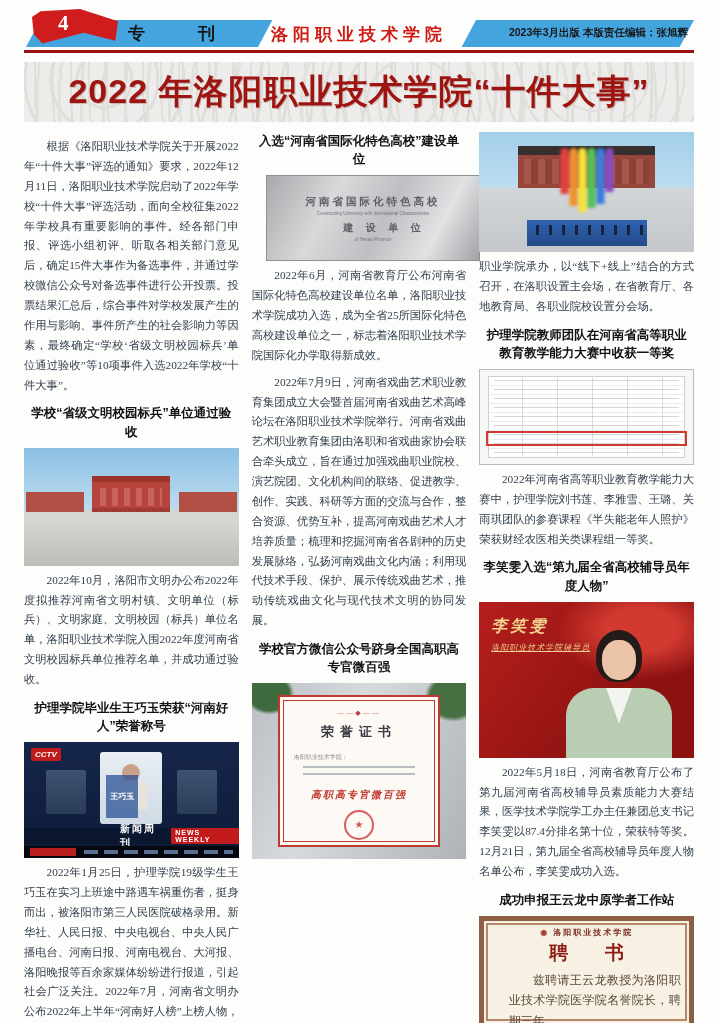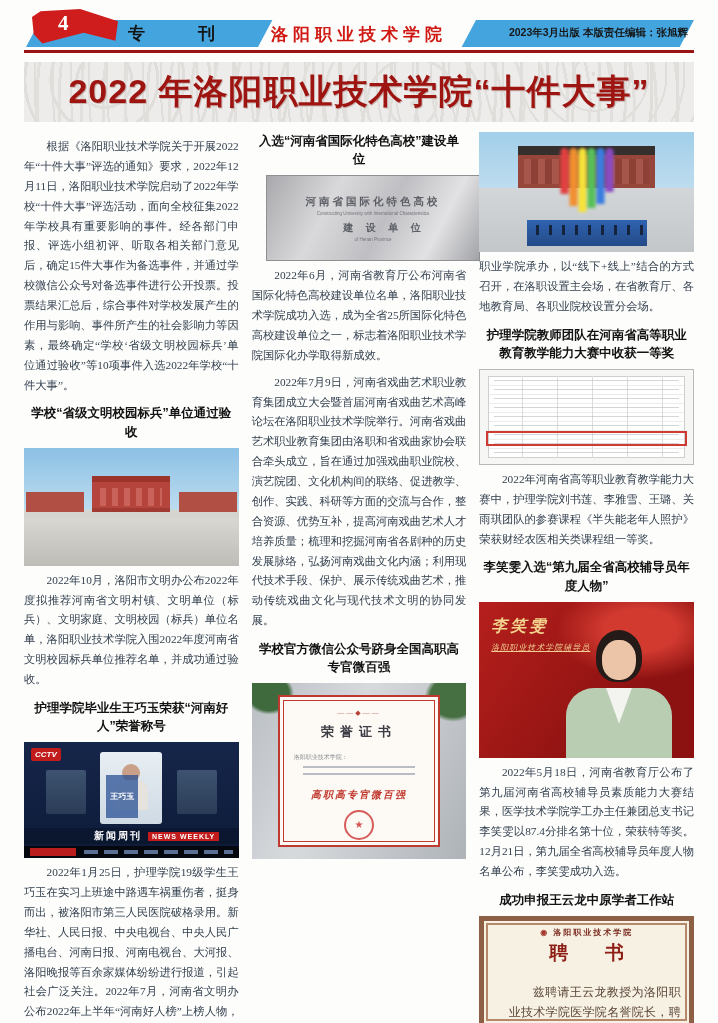--- a/index.html
+++ b/index.html
@@ -98,21 +98,21 @@
   .cctv .card .head { position:absolute; left:50%; top:12px; transform:translateX(-50%);
     width:18px; height:18px; border-radius:50%; background:#caa188; }
   .cctv .card .bodyshape { position:absolute; left:50%; top:28px; transform:translateX(-50%);
     width:34px; height:30px; border-radius:10px 10px 0 0; background:#e6e2de; }
   .cctv .card .tag { position:absolute; left:6px; bottom:6px; color:#fff;
     font:bold 8px "Liberation Sans",sans-serif; background:rgba(40,80,150,.75); padding:16px 4px; }
   .cctv .side { position:absolute; top:28px; width:40px; height:44px;
     background:linear-gradient(#3d536f,#2b3c57); border-radius:2px; }
   .cctv .side.l { left:22px; } .cctv .side.r { right:22px; }
   .cctv .strip { position:absolute; left:0; right:0; bottom:14px; height:16px;
-    background:rgba(10,22,46,.85); display:flex; align-items:center; gap:6px; padding-left:70px; }
+    background:rgba(10,22,46,.85); display:flex; align-items:center; gap:6px; padding-left:96px; }
   .cctv .strip .t1 { color:#fff; font:bold 10px "Liberation Sans",sans-serif; letter-spacing:2px;}
   .cctv .strip .t2 { color:#fff; font:bold 7px "Liberation Sans",sans-serif;
     background:#c21b1b; padding:1px 4px; letter-spacing:1px;}
   .cctv .ticker { position:absolute; left:0; right:0; bottom:0; height:12px; background:#05080f; }
   .cctv .ticker::before { content:""; position:absolute; left:6px; top:2px; width:46px; height:8px; background:#b91d1d; }
   .cctv .ticker::after  { content:""; position:absolute; left:60px; right:6px; top:4px; height:4px;
     background:repeating-linear-gradient(90deg,#5a6f92 0 14px,transparent 14px 20px); }
 
   
   .plaque { height:86px; margin:0 14px; background:linear-gradient(118deg,#a9a9ad 0%,#d9d9db 30%,#bfbfc3 55%,#e2e2e4 78%,#a2a3a7 100%);
@@ -206,21 +206,21 @@
   .lxw .shirt { position:absolute; right:62px; bottom:34px; width:26px; height:36px;
     background:#f3f4ef; clip-path:polygon(50% 100%, 0 0, 100% 0); }
 
   
   .pin { height:112px; background:#f7f1e3; border:5px solid #8d5f45;
     box-shadow:inset 0 0 0 2px #f7f1e3, inset 0 0 0 4px #b5876b;
     display:flex; flex-direction:column; align-items:center; padding-top:6px; }
   .pin .sch { font:bold 8px "Liberation Serif",serif; color:#7c2a20; letter-spacing:2px; }
   .pin .sch::before { content:"◉ "; color:#a3362a; font-size:8px; }
   .pin .t { font:bold 19px "Liberation Serif",serif; color:#8e1f16; letter-spacing:16px;
-    margin:2px 0 16px; text-indent:16px; }
+    margin:2px 0 4px; text-indent:16px; }
   .pin .b { font-size:12px; color:#5a4638; width:84%; line-height:1.7; text-align:justify; text-indent:2em;margin-left:16px; }
   .pin .sig { font-size:7px; color:#6b5242; align-self:flex-end; margin-right:18px; margin-top:2px; position:relative;}
   .pin .sig::after { content:""; position:absolute; right:8px; top:-7px; width:22px; height:22px;
     border-radius:50%; border:2px solid rgba(190,50,40,.55); }
   .pin .dt { font-size:7px; color:#6b5242; align-self:flex-end; margin-right:14px; }
 </style>
 </head>
 <body>
 
 <div class="page">

